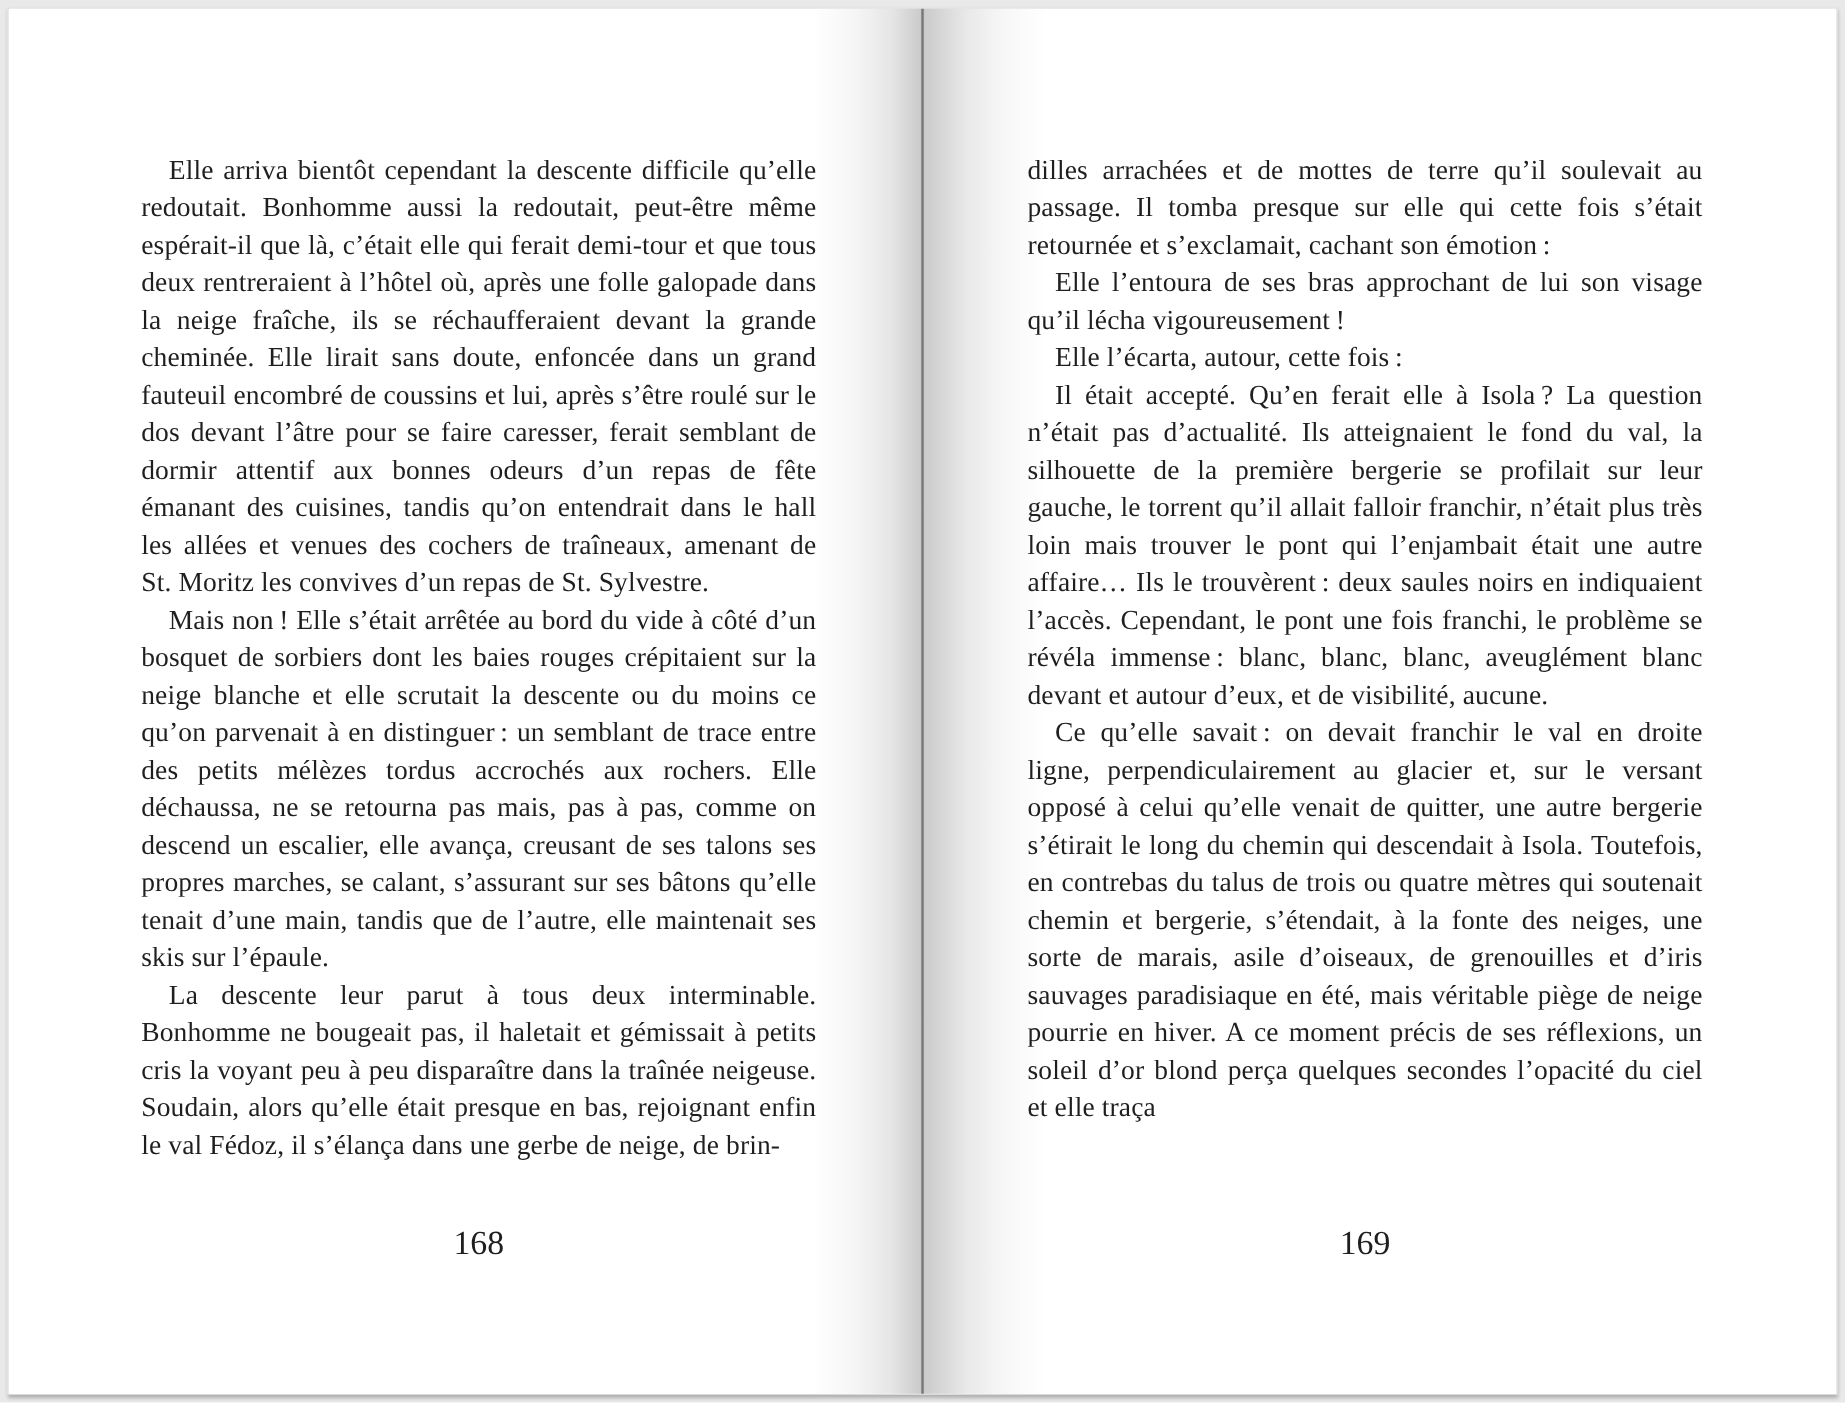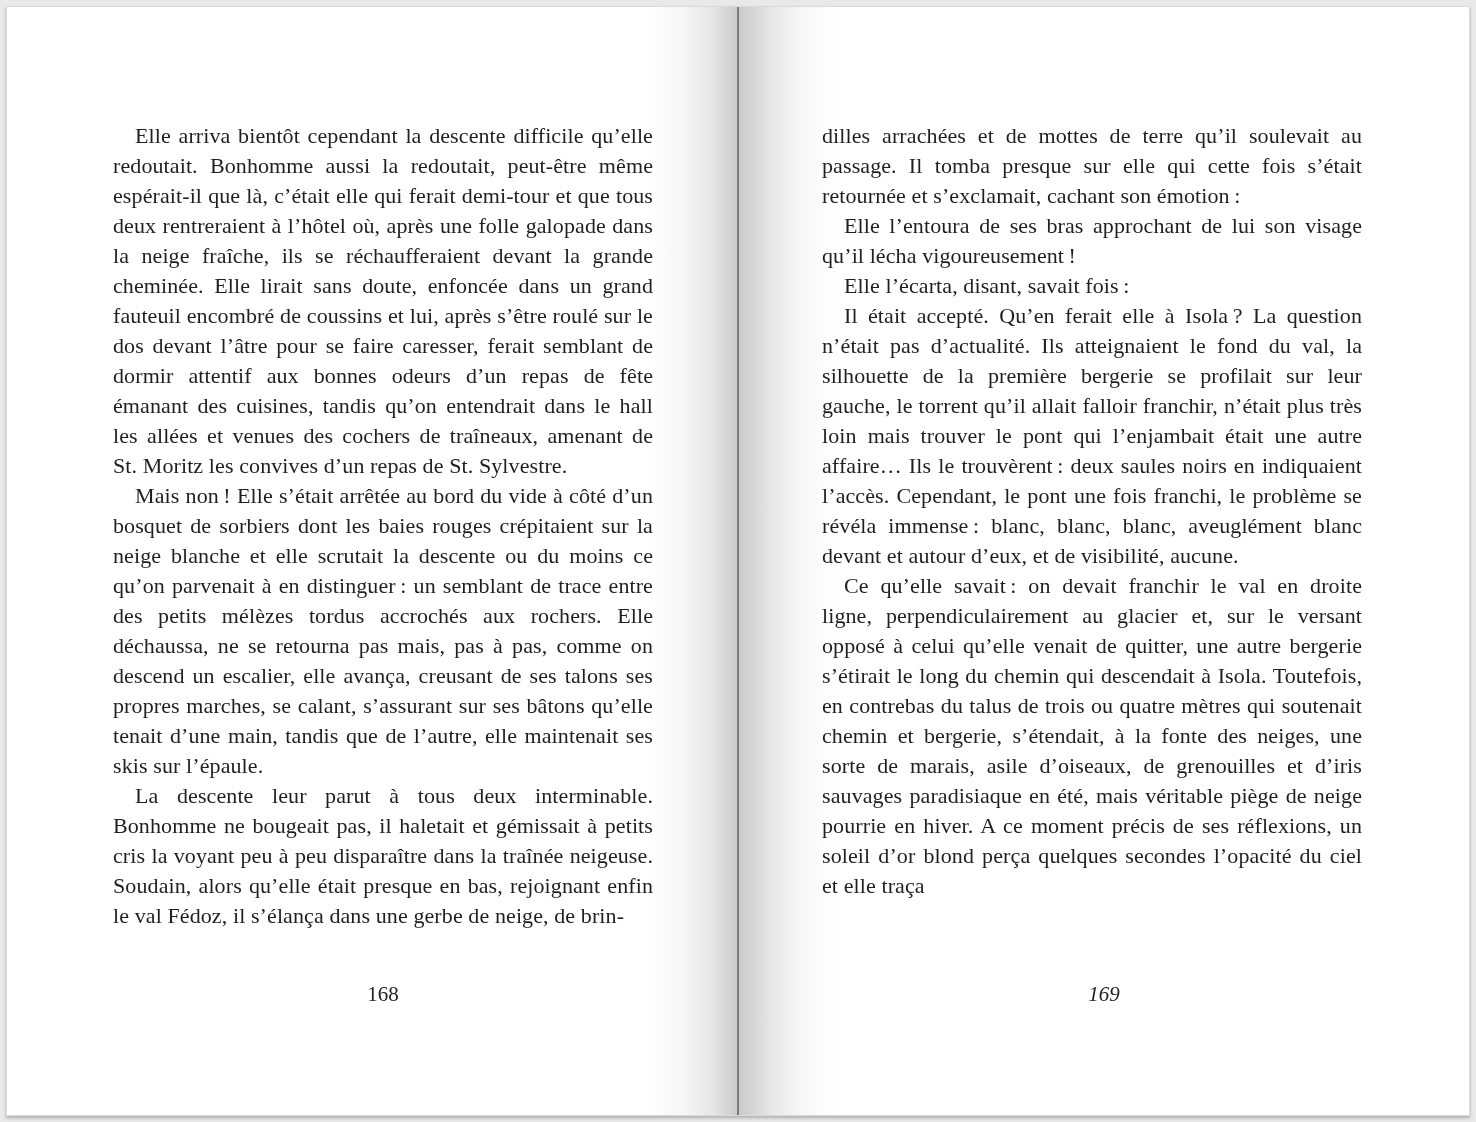--- a/index.html
+++ b/index.html
@@ -46,27 +46,27 @@
   .page-text p {
     margin: 0;
     padding: 0;
     text-indent: 22px;
   }
   .page-text p.no-indent { text-indent: 0; }
   .folio {
     position: absolute;
     top: 972px;
     font-family: "Liberation Serif", "DejaVu Serif", serif;
-    font-size: 21px;
+    font-size: 27px;
     line-height: 30px;
     color: #1f1f1f;
     text-align: center;
   }
   .page-left .folio  { left: 106px; width: 540px; }
-  .page-right .folio { left: 96px;  width: 540px; font-style: italic; }
+  .page-right .folio { left: 84px;  width: 540px; }
 
   
   .gutter-shadow-left {
     position: absolute;
     top: 0; bottom: 0; right: 0;
     width: 88px;
     background: linear-gradient(to right,
       rgba(0,0,0,0) 0%,
       rgba(0,0,0,0.04) 40%,
       rgba(0,0,0,0.10) 72%,
@@ -105,21 +105,21 @@
       <p>La descente leur parut à tous deux interminable. Bonhomme ne bougeait pas, il haletait et gémissait à petits cris la voyant peu à peu disparaître dans la traînée neigeuse. Soudain, alors qu’elle était presque en bas, rejoignant enfin le val Fédoz, il s’élança dans une gerbe de neige, de brin-</p>
     </div>
     <div class="folio">168</div>
     <div class="gutter-shadow-left"></div>
   </section>
 
   <section class="page page-right">
     <div class="page-text">
       <p class="no-indent">dilles arrachées et de mottes de terre qu’il soulevait au passage. Il tomba presque sur elle qui cette fois s’était retournée et s’exclamait, cachant son émotion :</p>
       <p>Elle l’entoura de ses bras approchant de lui son visage qu’il lécha vigoureusement !</p>
-      <p>Elle l’écarta, disant, savait fois :</p>
+      <p>Elle l’écarta, autour, cette fois :</p>
       <p>Il était accepté. Qu’en ferait elle à Isola ? La question n’était pas d’actualité. Ils atteignaient le fond du val, la silhouette de la première bergerie se profilait sur leur gauche, le torrent qu’il allait falloir franchir, n’était plus très loin mais trouver le pont qui l’enjambait était une autre affaire… Ils le trouvèrent : deux saules noirs en indiquaient l’accès. Cependant, le pont une fois franchi, le problème se révéla immense : blanc, blanc, blanc, aveuglément blanc devant et autour d’eux, et de visibilité, aucune.</p>
       <p>Ce qu’elle savait : on devait franchir le val en droite ligne, perpendiculairement au glacier et, sur le versant opposé à celui qu’elle venait de quitter, une autre bergerie s’étirait le long du chemin qui descendait à Isola. Toutefois, en contrebas du talus de trois ou quatre mètres qui soutenait chemin et bergerie, s’étendait, à la fonte des neiges, une sorte de marais, asile d’oiseaux, de grenouilles et d’iris sauvages paradisiaque en été, mais véritable piège de neige pourrie en hiver. A ce moment précis de ses réflexions, un soleil d’or blond perça quelques secondes l’opacité du ciel et elle traça</p>
     </div>
     <div class="folio">169</div>
     <div class="gutter-shadow-right"></div>
   </section>
 
   <div class="fold-line"></div>
 </div>
 

